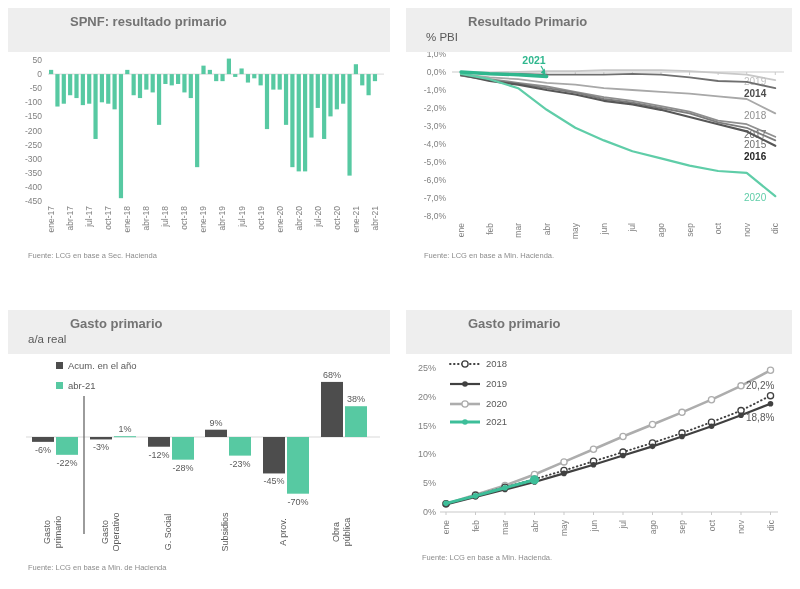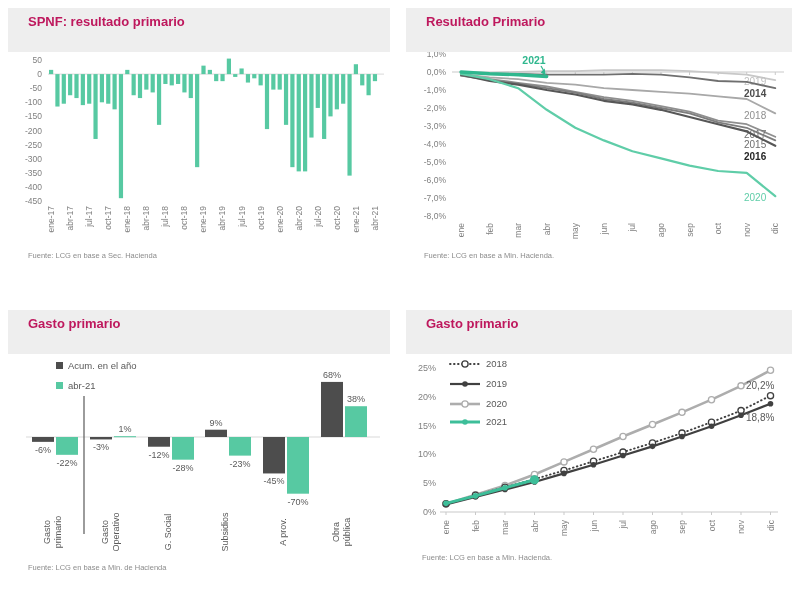--- a/index.html
+++ b/index.html
@@ -1,19 +1,19 @@
 <!DOCTYPE html>
 <html><head>
 <meta charset="utf-8">
 <style>
   html,body{margin:0;padding:0;background:#ffffff;width:800px;height:589px;overflow:hidden;
     font-family:"Liberation Sans","DejaVu Sans",sans-serif;}
   .panel{position:absolute;}
   .hdr{background:#EEEEEE;padding:6px 10px 6px 20px;height:32px;}
-  .hdr .t{font-size:13px;font-weight:bold;color:#be185d;line-height:16px;}
+  .hdr .t{font-size:13px;font-weight:bold;color:#737373;line-height:16px;margin-left:42px;}
   .hdr .s{font-size:11.5px;color:#595959;line-height:15px;}
   svg{display:block;}
   svg text{font-family:"Liberation Sans","DejaVu Sans",sans-serif;}
 </style>
 </head>
 <body>
 
 <div class="panel" style="left:8px;top:8px;width:382px;">
   <div class="hdr">
     <div class="t">SPNF: resultado primario</div>
@@ -103,20 +103,21 @@
       <text font-size="8.5" fill="#808080" text-anchor="end" transform="translate(331.75,154) rotate(-90)">oct-20</text>
       <text font-size="8.5" fill="#808080" text-anchor="end" transform="translate(350.79999999999995,154) rotate(-90)">ene-21</text>
       <text font-size="8.5" fill="#808080" text-anchor="end" transform="translate(369.84999999999997,154) rotate(-90)">abr-21</text>
       <text x="20" y="206" font-size="7.5" fill="#8C8C8C" text-anchor="start">Fuente: LCG en base a Sec. Hacienda</text>
     </svg>
 </div>
 
 <div class="panel" style="left:406px;top:8px;width:386px;">
   <div class="hdr">
     <div class="t">Resultado Primario</div>
+    <div class="s">% PBI</div>
   </div>
   <svg id="c1" width="386" height="214" viewBox="0 0 386 214">
       <text x="40" y="5" font-size="8.5" fill="#808080" text-anchor="end">1,0%</text>
       <text x="40" y="23" font-size="8.5" fill="#808080" text-anchor="end">0,0%</text>
       <text x="40" y="41" font-size="8.5" fill="#808080" text-anchor="end">-1,0%</text>
       <text x="40" y="59" font-size="8.5" fill="#808080" text-anchor="end">-2,0%</text>
       <text x="40" y="77" font-size="8.5" fill="#808080" text-anchor="end">-3,0%</text>
       <text x="40" y="95" font-size="8.5" fill="#808080" text-anchor="end">-4,0%</text>
       <text x="40" y="113" font-size="8.5" fill="#808080" text-anchor="end">-5,0%</text>
       <text x="40" y="131" font-size="8.5" fill="#808080" text-anchor="end">-6,0%</text>
@@ -165,20 +166,21 @@
       <text x="128" y="12" font-size="10.5" fill="#2FB78E" text-anchor="middle" font-weight="bold">2021</text>
       <line x1="135" y1="14" x2="138.71" y2="20.5" stroke="#2FB78E" stroke-width="1.2"></line>
       <polygon points="139.71,23.5 134.71,20.5 138.71,16.5" fill="#2FB78E"></polygon>
       <text x="18" y="206" font-size="7.5" fill="#8C8C8C" text-anchor="start">Fuente: LCG en base a Min. Hacienda.</text>
     </svg>
 </div>
 
 <div class="panel" style="left:8px;top:310px;width:382px;">
   <div class="hdr">
     <div class="t">Gasto primario</div>
+    <div class="s">a/a real</div>
   </div>
   <svg id="c2" width="382" height="222" viewBox="0 0 382 222">
       <g>
         <rect x="48" y="8" width="7" height="7" fill="#4D4D4D"></rect>
         <text x="60" y="15" font-size="9.5" fill="#595959" text-anchor="start">Acum. en el año</text>
         <rect x="48" y="28" width="7" height="7" fill="#57C9A2"></rect>
         <text x="60" y="35" font-size="9.5" fill="#595959" text-anchor="start">abr-21</text>
       </g>
       <line x1="18" y1="83" x2="372" y2="83" stroke="#D9D9D9" stroke-width="1"></line>
       <line x1="76" y1="42" x2="76" y2="180" stroke="#595959" stroke-width="1.2"></line>

